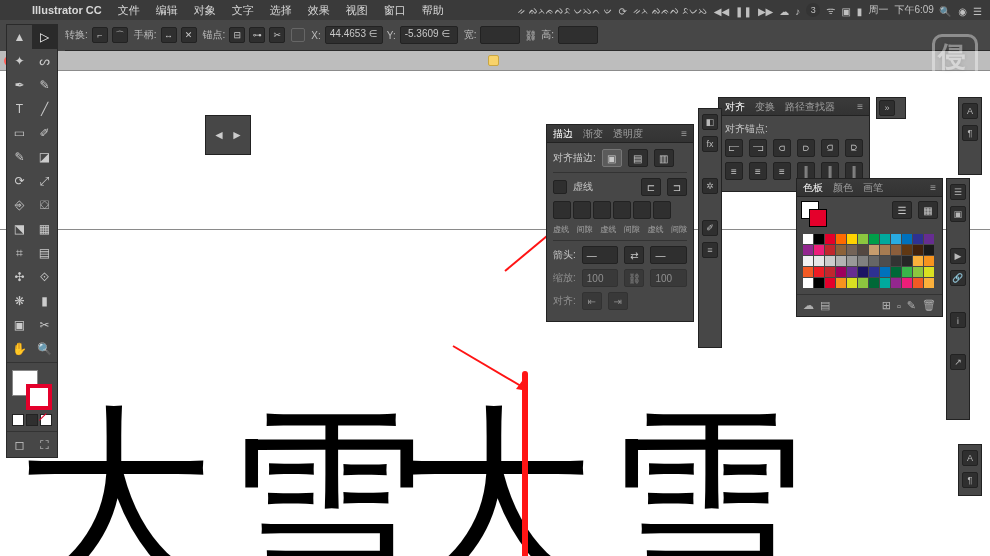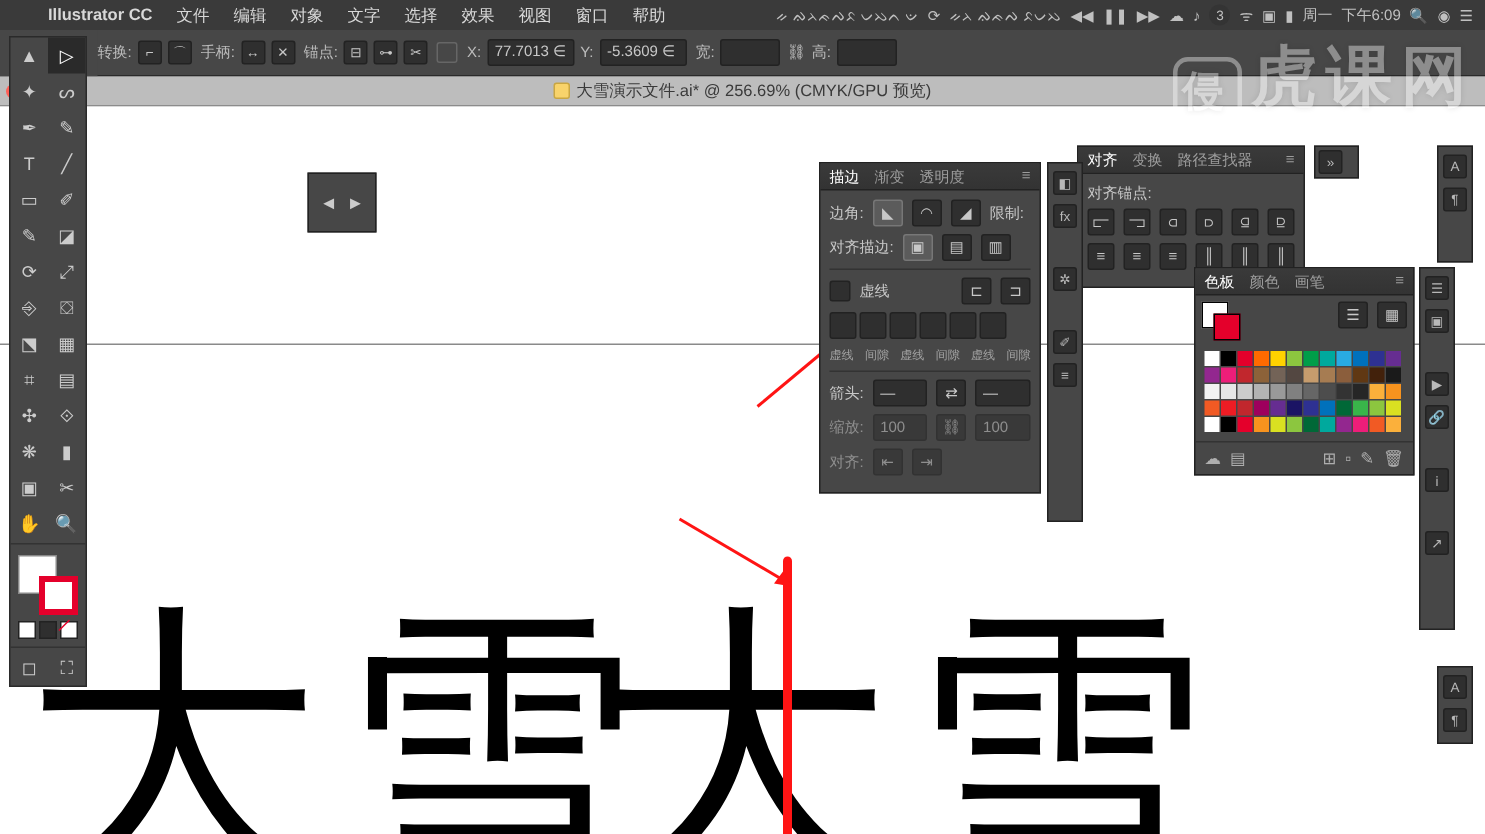--- a/index.html
+++ b/index.html
@@ -68,21 +68,21 @@
   .panel .hdr .tab{opacity:.7;}
   .panel .hdr .tab.on{opacity:1;color:#fff;text-align:center;}
   .panel .hdr .x{margin-left:auto;opacity:.7;}
   .panel .body{padding:6px;}
   .panel .row{display:flex;align-items:center;gap:6px;margin-bottom:5px;}
   .panel .inp{background:#2f2f2f;border:1px solid #222;border-radius:2px;height:18px;padding:0 4px;display:flex;align-items:center;}
   .icon-btn{width:20px;height:18px;background:#2f2f2f;border:1px solid #222;border-radius:2px;display:flex;align-items:center;justify-content:center;font-size:10px;}
   .icon-btn.on{background:#5b5b5b;border-color:#777;}
   .panel .sect{border-top:1px solid #333;padding-top:5px;margin-top:4px;}
 
-  .stroke-panel{left:546px;top:108px;width:148px;}
+  .stroke-panel{left:546px;top:124px;width:148px;}
   .align-panel{left:718px;top:97px;width:152px;}
   .color-panel{left:796px;top:178px;width:147px;}
   .swatch-grid{display:grid;grid-template-columns:repeat(12,10px);gap:1px;padding:2px;}
   .swatch-grid .c{width:10px;height:10px;}
   .swatch-big{position:relative;width:26px;height:26px;}
   .swatch-big .f{position:absolute;left:0;top:0;width:18px;height:18px;background:#fff;border:1px solid #000;}
   .swatch-big .s{position:absolute;right:0;bottom:0;width:18px;height:18px;background:#e4002b;border:1px solid #000;}
   .color-foot{border-top:1px solid #333;padding:4px 6px;display:flex;align-items:center;gap:6px;}
   .color-foot .i{opacity:.8;font-size:11px;}
 
@@ -154,37 +154,36 @@
   </div>
   <div class="grp">
       <span class="lbl">锚点:</span>
     <span class="ico">⊟</span>
     <span class="ico">⊶</span>
     <span class="ico">✂</span>
   </div>
   <div class="side-ico"></div>
   <div class="grp">
     <span class="lbl">X:</span>
-    <span class="num">77.7013 ∈</span>
+    <span class="num">44.4653 ∈</span>
     <span class="lbl">Y:</span>
     <span class="num">-5.3609 ∈</span>
   </div>
   <div class="grp">
     <span class="lbl">宽:</span>
     <span class="num" style="min-width:40px"></span>
     <span>⛓</span>
     <span class="lbl">高:</span>
     <span class="num" style="min-width:40px"></span>
   </div>
 </div>
 
 <div class="tab-bar">
   <div class="close"></div>
   <div class="doc-ico"></div>
-  <span>大雪演示文件.ai* @ 256.69% (CMYK/GPU 预览)</span>
 </div>
 
 <div class="canvas">
   <div class="hruler"></div>
   <div class="glyphs">大雪</div>
   <div class="glyphs2">大雪</div>
   <div class="red-line"></div>
   <svg class="arrow1">
     <line class="arrow-line" x1="5" y1="55" x2="65" y2="5"></line>
     <polygon class="arrow-head" points="65,5 55,6 62,13"></polygon>
@@ -277,27 +276,20 @@
 </div>
 
 <div class="panel stroke-panel">
   <div class="hdr">
     <span class="tab on">描边</span>
     <span class="tab">渐变</span>
     <span class="tab">透明度</span>
     <span class="x">≡</span>
   </div>
   <div class="body">
-    <div class="row">
-      <span>边角:</span>
-      <span class="icon-btn on">◣</span>
-      <span class="icon-btn">◠</span>
-      <span class="icon-btn">◢</span>
-      <span>限制:</span>
-    </div>
     <div class="row">
       <span>对齐描边:</span>
       <span class="icon-btn on">▣</span>
       <span class="icon-btn">▤</span>
       <span class="icon-btn">▥</span>
     </div>
     <div class="row sect">
       <span class="icon-btn" style="width:14px;height:14px"></span>
       <span>虚线</span>
       <span style="flex:1"></span>
@@ -485,14 +477,14 @@
 </div>
 <div class="dock-strip dock4">
   <div class="di">A</div>
   <div class="di">¶</div>
 </div>
 <div class="dock-strip dock5" style="flex-direction:row;height:22px;width:30px;padding:2px">
   <div class="di">»</div>
 </div>
 
 <div class="watermark">
-  <span class="ico"></span><span>虎课网</span>
+  <span class="ico"></span>
 </div>
 
 </body></html>

